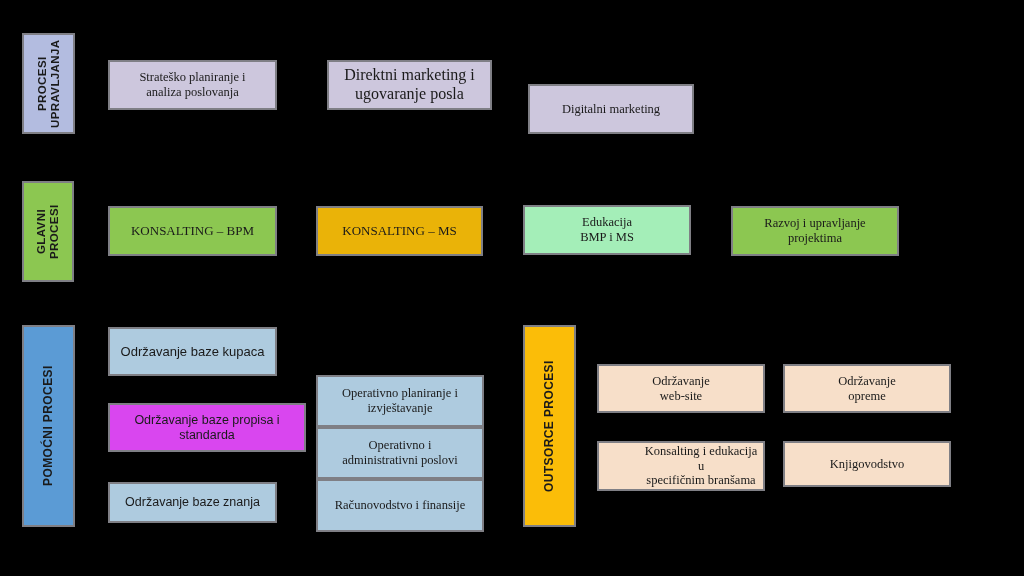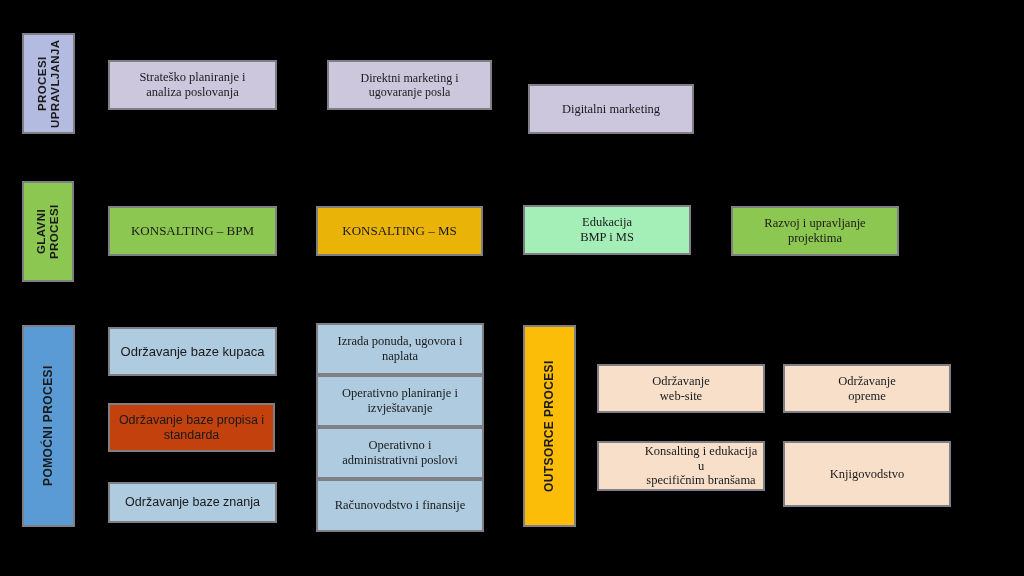--- a/index.html
+++ b/index.html
@@ -52,40 +52,38 @@
 
 <div id="canvas">
     <div class="lane-label f-sans" style="left: 22px; top: 33px; width: 53px; height: 101px; background: rgb(179, 188, 224); font-size: 11.5px; border-color: rgb(127, 127, 133);">PROCESI
 UPRAVLJANJA</div>
     <div class="lane-label f-sans" style="left: 22px; top: 181px; width: 52px; height: 101px; background: rgb(140, 199, 81); font-size: 11.5px; border-color: rgb(127, 127, 133);">GLAVNI
 PROCESI</div>
     <div class="lane-label f-sans" style="left: 22px; top: 325px; width: 53px; height: 202px; background: rgb(91, 155, 213); font-size: 12px; border-color: rgb(127, 127, 133);">POMOĆNI  PROCESI</div>
     <div class="lane-label f-sans" style="left: 523px; top: 325px; width: 53px; height: 202px; background: rgb(251, 189, 8); font-size: 12px; border-color: rgb(127, 127, 133);">OUTSORCE  PROCESI</div>
     <div class="box f-serif" style="left: 108px; top: 60px; width: 169px; height: 50px; background: rgb(205, 199, 221); font-size: 12.5px; border-color: rgb(127, 127, 133);">Strateško planiranje i
 analiza poslovanja</div>
-    <div class="box f-serif" style="left: 327px; top: 60px; width: 165px; height: 50px; background: rgb(205, 199, 221); font-size: 12px; border-color: rgb(127, 127, 133);">Direktni marketing i
+    <div class="box f-serif" style="left: 327px; top: 60px; width: 165px; height: 50px; background: rgb(205, 199, 221); font-size: 16px; border-color: rgb(127, 127, 133);">Direktni marketing i
 ugovaranje posla</div>
     <div class="box f-serif" style="left: 528px; top: 60px; width: 166px; height: 50px; background: rgb(205, 199, 221); font-size: 12.5px; border-color: rgb(127, 127, 133); margin-top: 24px;">Digitalni marketing</div>
     <div class="box f-serif" style="left: 108px; top: 206px; width: 169px; height: 50px; background: rgb(140, 199, 81); font-size: 13px; border-color: rgb(127, 127, 133);">KONSALTING – BPM</div>
     <div class="box f-serif" style="left: 316px; top: 206px; width: 167px; height: 50px; background: #eab308; font-size: 13px; border-color: rgb(127, 127, 133);">KONSALTING – MS</div>
     <div class="box f-serif" style="left: 523px; top: 205px; width: 168px; height: 50px; background: rgb(164, 238, 184); font-size: 12.5px; border-color: rgb(127, 127, 133);">Edukacija
 BMP i MS</div>
     <div class="box f-serif" style="left: 731px; top: 206px; width: 168px; height: 50px; background: rgb(140, 199, 81); font-size: 12.5px; border-color: rgb(127, 127, 133);">Razvoj i upravljanje
 projektima</div>
     <div class="box f-sans" style="left: 108px; top: 327px; width: 169px; height: 49px; background: rgb(174, 203, 223); font-size: 13px; border-color: rgb(127, 127, 133);">Održavanje baze kupaca</div>
-    <div class="box f-sans" style="left: 108px; top: 403px; width: 167px; height: 49px; background: #c2410c; font-size: 12.5px; border-color: rgb(127, 127, 133);">Održavanje baze propisa i
+    <div class="box f-sans" style="left: 108px; top: 403px; width: 198px; height: 49px; background: #d946ef; font-size: 12.5px; border-color: rgb(127, 127, 133);">Održavanje baze propisa i
 standarda</div>
     <div class="box f-sans" style="left: 108px; top: 482px; width: 169px; height: 41px; background: rgb(174, 203, 223); font-size: 12.5px; border-color: rgb(127, 127, 133);">Održavanje baze znanja</div>
-    <div class="box f-serif" style="left: 316px; top: 323px; width: 168px; height: 52px; background: rgb(174, 203, 223); font-size: 12.5px; border-color: rgb(127, 127, 133);">Izrada ponuda, ugovora i
-naplata</div>
     <div class="box f-serif" style="left: 316px; top: 375px; width: 168px; height: 52px; background: rgb(174, 203, 223); font-size: 12.5px; border-color: rgb(127, 127, 133);">Operativno planiranje i
 izvještavanje</div>
     <div class="box f-serif" style="left: 316px; top: 427px; width: 168px; height: 52px; background: rgb(174, 203, 223); font-size: 12.5px; border-color: rgb(127, 127, 133);">Operativno i
 administrativni poslovi</div>
     <div class="box f-serif" style="left: 316px; top: 479px; width: 168px; height: 53px; background: rgb(174, 203, 223); font-size: 12.5px; border-color: rgb(127, 127, 133);">Računovodstvo i finansije</div>
     <div class="box f-serif" style="left: 597px; top: 364px; width: 168px; height: 49px; background: rgb(247, 223, 201); font-size: 12.5px; border-color: rgb(127, 127, 133);">Održavanje
 web-site</div>
     <div class="box f-serif" style="left: 783px; top: 364px; width: 168px; height: 49px; background: rgb(247, 223, 201); font-size: 12.5px; border-color: rgb(127, 127, 133);">Održavanje
 opreme</div>
     <div class="box f-serif" style="left: 597px; top: 441px; width: 168px; height: 50px; background: rgb(247, 223, 201); font-size: 12.5px; border-color: rgb(127, 127, 133); padding-left: 44px;">Konsalting i edukacija u
 specifičnim branšama</div>
-    <div class="box f-serif" style="left: 783px; top: 441px; width: 168px; height: 66px; background: rgb(247, 223, 201); font-size: 12.5px; border-color: rgb(127, 127, 133);">Knjigovodstvo</div>
+    <div class="box f-serif" style="left: 783px; top: 441px; width: 168px; height: 46px; background: rgb(247, 223, 201); font-size: 12.5px; border-color: rgb(127, 127, 133);">Knjigovodstvo</div>
   </div>
 
 </body></html>

